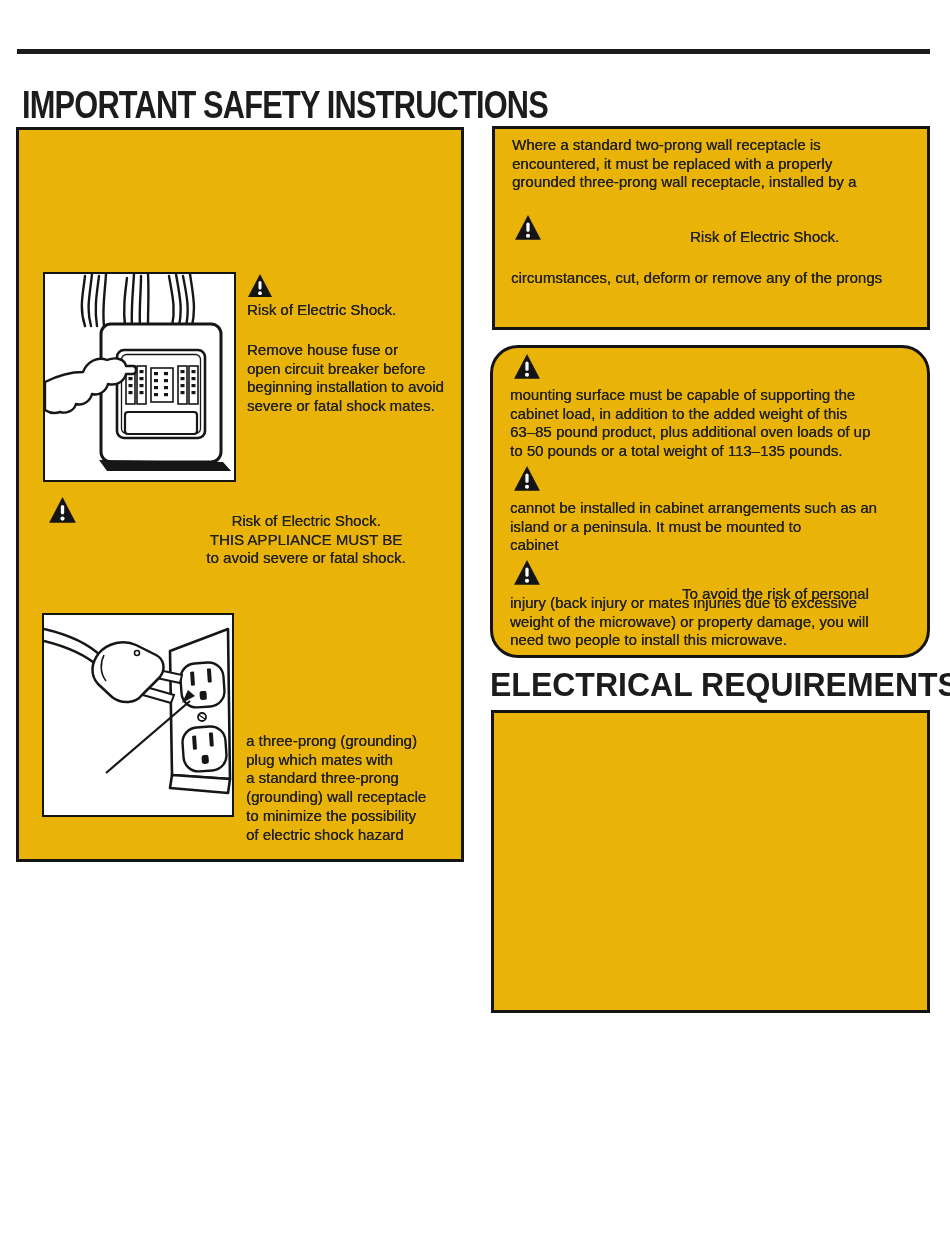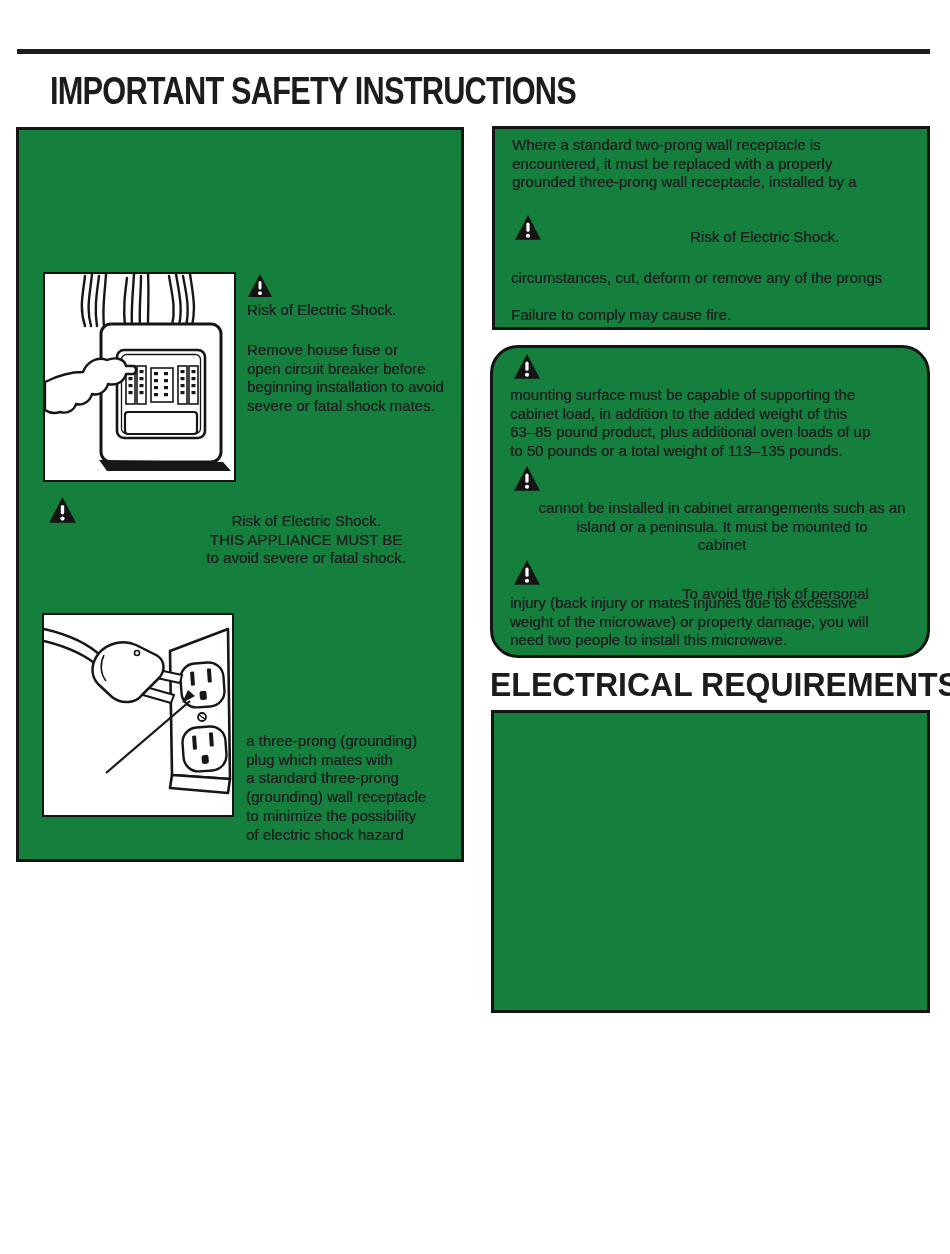--- a/index.html
+++ b/index.html
@@ -1,31 +1,31 @@
 <!DOCTYPE html>
 <html><head>
 <meta charset="utf-8">
 <style>
   html,body{margin:0;padding:0;background:#ffffff;}
   .page{
     position:relative;width:950px;height:1254px;background:#ffffff;
     font-family:"Liberation Sans","DejaVu Sans",sans-serif;color:#1f1f1f;overflow:hidden;
   }
   .rule{position:absolute;background:#1c1c1c;}
-  .h1wrap{position:absolute;left:22px;top:70px;margin-left:28px;}
+  .h1wrap{position:absolute;left:22px;top:84px;}
   .h1{
     display:inline-block;font-size:38px;font-weight:bold;letter-spacing:-1px;color:#1c1c1c;
     transform:scaleX(.81);transform-origin:left top;white-space:nowrap;
   }
   .h2wrap{position:absolute;left:490px;top:666px;}
   .h2{
     display:inline-block;font-size:33px;font-weight:bold;color:#1c1c1c;
     transform:scaleX(.97);transform-origin:left top;white-space:nowrap;
   }
-  .box{position:absolute;border:3px solid #141414;background:#15803d;}
+  .box{position:absolute;border:3px solid #141414;background:#eab308;}
   .txt{
     position:absolute;font-size:15px;line-height:18.7px;color:#222222;
     white-space:pre-line;text-shadow:0.25px 0 0 #222222;
   }
   .center{text-align:center;}
   .tri{position:absolute;}
   .fig{position:absolute;border:2.5px solid #141414;background:#ffffff;}
   svg{display:block;}
 </style>
 </head>
@@ -160,39 +160,38 @@
     <div class="txt" style="left:17px;top:7px;width:400px;">Where a standard two-prong wall receptacle is
 encountered, it must be replaced with a properly
 grounded three-prong wall receptacle, installed by a</div>
     <svg class="tri" style="left:19px;top:85px;" width="28" height="28" viewBox="0 0 26 26">
       <path d="M13 1 L25 24 H1 Z" fill="#141414"></path>
         <rect x="11.5" y="8" width="3" height="8.5" rx="1.5" fill="#ffffff"></rect>
         <circle cx="13" cy="20.2" r="1.9" fill="#ffffff"></circle>
     </svg>
     <div class="txt" style="left:195px;top:99px;width:220px;">Risk of Electric Shock.</div>
     <div class="txt" style="left:16px;top:140px;width:410px;">circumstances, cut, deform or remove any of the prongs</div>
-    <div class="txt" style="left:16px;top:177px;width:410px;">Failure to comply may cause fire.</div>
   </div>
 
   <div class="box" style="left:490px;top:345px;width:434px;height:307px;border-radius:28px;">
     <svg class="tri" style="left:20px;top:5px;" width="28" height="28" viewBox="0 0 26 26">
       <path d="M13 1 L25 24 H1 Z" fill="#141414"></path>
         <rect x="11.5" y="8" width="3" height="8.5" rx="1.5" fill="#ffffff"></rect>
         <circle cx="13" cy="20.2" r="1.9" fill="#ffffff"></circle>
     </svg>
     <div class="txt" style="left:17px;top:38px;width:408px;">mounting surface must be capable of supporting the
 cabinet load, in addition to the added weight of this
 63–85 pound product, plus additional oven loads of up
 to 50 pounds or a total weight of 113–135 pounds.</div>
     <svg class="tri" style="left:20px;top:117px;" width="28" height="28" viewBox="0 0 26 26">
       <path d="M13 1 L25 24 H1 Z" fill="#141414"></path>
         <rect x="11.5" y="8" width="3" height="8.5" rx="1.5" fill="#ffffff"></rect>
         <circle cx="13" cy="20.2" r="1.9" fill="#ffffff"></circle>
     </svg>
-    <div class="txt" style="left:25px;top:151px;width:408px;text-align:center;">cannot be installed in cabinet arrangements such as an
+    <div class="txt" style="left:17px;top:151px;width:408px;">cannot be installed in cabinet arrangements such as an
 island or a peninsula. It must be mounted to
 cabinet</div>
     <svg class="tri" style="left:20px;top:211px;" width="28" height="28" viewBox="0 0 26 26">
       <path d="M13 1 L25 24 H1 Z" fill="#141414"></path>
         <rect x="11.5" y="8" width="3" height="8.5" rx="1.5" fill="#ffffff"></rect>
         <circle cx="13" cy="20.2" r="1.9" fill="#ffffff"></circle>
     </svg>
     <div class="txt" style="left:189px;top:237px;width:235px;">To avoid the risk of personal</div>
     <div class="txt" style="left:17px;top:246px;width:408px;">injury (back injury or mates injuries due to excessive
 weight of the microwave) or property damage, you will

